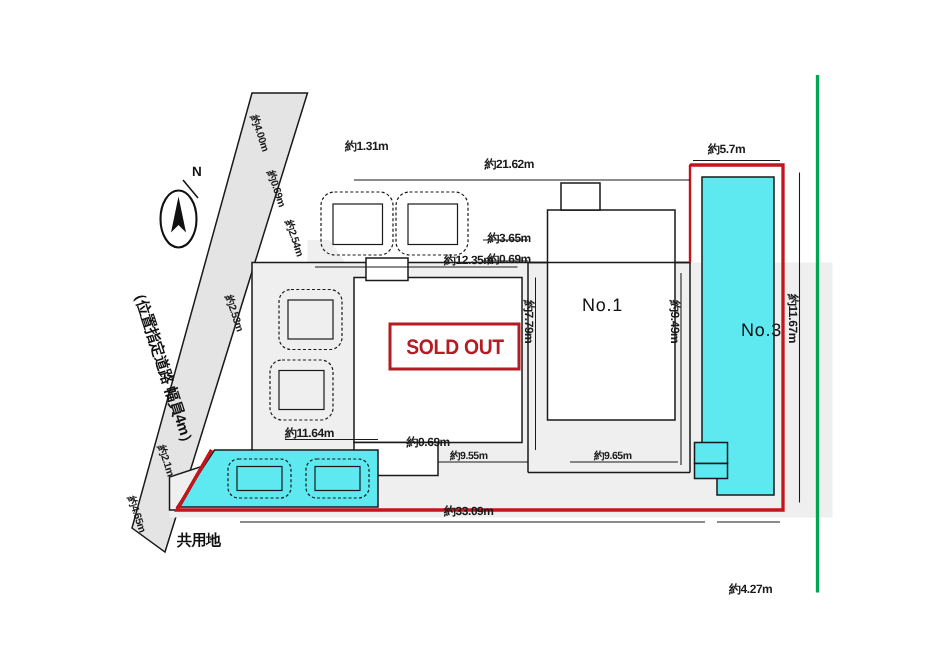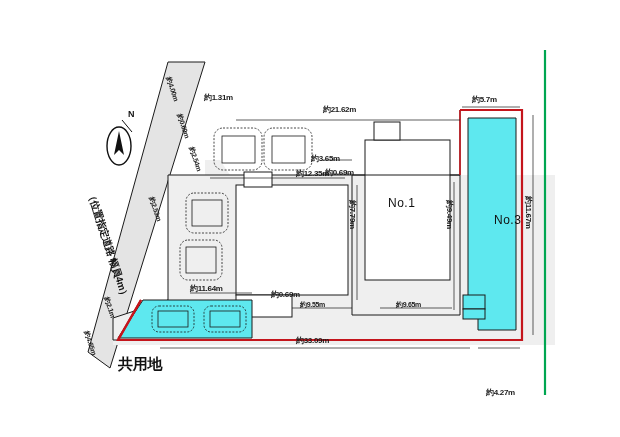--- a/index.html
+++ b/index.html
@@ -42,21 +42,21 @@
     font-weight: 400;
     color: #111111;
     letter-spacing: 0.5px;
   }
   .road-label {
     font-size: 10px;
     font-weight: 700;
     color: #111111;
   }
   .small-note {
-    font-size: 15px;
+    font-size: 10px;
     font-weight: 700;
     color: #111111;
   }
   .sold-out-box {
     position: absolute;
     left: 259px;
     top: 215px;
     width: 84px;
     height: 28px;
     border: 2.5px solid #b41b22;
@@ -199,29 +199,29 @@
   <div class="lbl dim-sm" style="left:183px; top:113px; transform: rotate(72deg); transform-origin: left top;">約0.69m</div>
 
   <div class="lbl dim-sm" style="left:195px; top:146px; transform: rotate(72deg); transform-origin: left top;">約2.54m</div>
 
   <div class="lbl dim-sm" style="left:90px; top:330px; transform: rotate(72deg); transform-origin: left top;">約4.65m</div>
 
   <div class="lbl dim-sm" style="left:155px; top:196px; transform: rotate(72deg); transform-origin: left top;">約2.53m</div>
 
   <div class="lbl dim-sm" style="left:110px; top:296px; transform: rotate(72deg); transform-origin: left top;">約2.1m</div>
 
-  <div class="lbl dim" style="left:204px; top:94px;">約1.31m</div>
+  <div class="lbl dim" style="left:230px; top:94px;">約1.31m</div>
 
   <div class="lbl dim" style="left:323px; top:106px;text-align:right;">約21.62m</div>
 
   <div class="lbl dim" style="left:472px; top:96px;text-align:right;">約5.7m</div>
 
   <div class="lbl dim" style="left:296px; top:170px;">約12.35m</div>
 
-  <div class="lbl dim" style="left:311px; top:155px;">約3.65m</div>
+  <div class="lbl dim" style="left:325px; top:155px;">約3.65m</div>
 
   <div class="lbl dim" style="left:325px; top:169px;">約0.69m</div>
 
   <div class="lbl dim" style="left:356px; top:200px; transform: rotate(90deg); transform-origin: left top;">約7.79m</div>
 
   <div class="lbl dim" style="left:453px; top:200px; transform: rotate(90deg); transform-origin: left top;">約9.49m</div>
 
   <div class="lbl dim" style="left:532px; top:196px; transform: rotate(90deg); transform-origin: left top;">約11.67m</div>
 
   <div class="lbl dim" style="left:190px; top:285px;">約11.64m</div>
@@ -233,14 +233,17 @@
   <div class="lbl dim-sm" style="left:396px; top:301px;">約9.65m</div>
 
   <div class="lbl dim" style="left:296px; top:337px;">約33.09m</div>
 
   <div class="lbl dim" style="left:486px; top:355px;margin-top:34px;">約4.27m</div>
 
   <div class="lbl plot-label" style="left:388px; top:197px;">No.1</div>
 
   <div class="lbl plot-label" style="left:474px; top:214px;margin-left:20px;">No.3</div>
 
+  <div class="sold-out-box">
+    <span class="sold-out-text">SOLD OUT</span>
+  </div>
 
 </div>
 
 </body></html>

